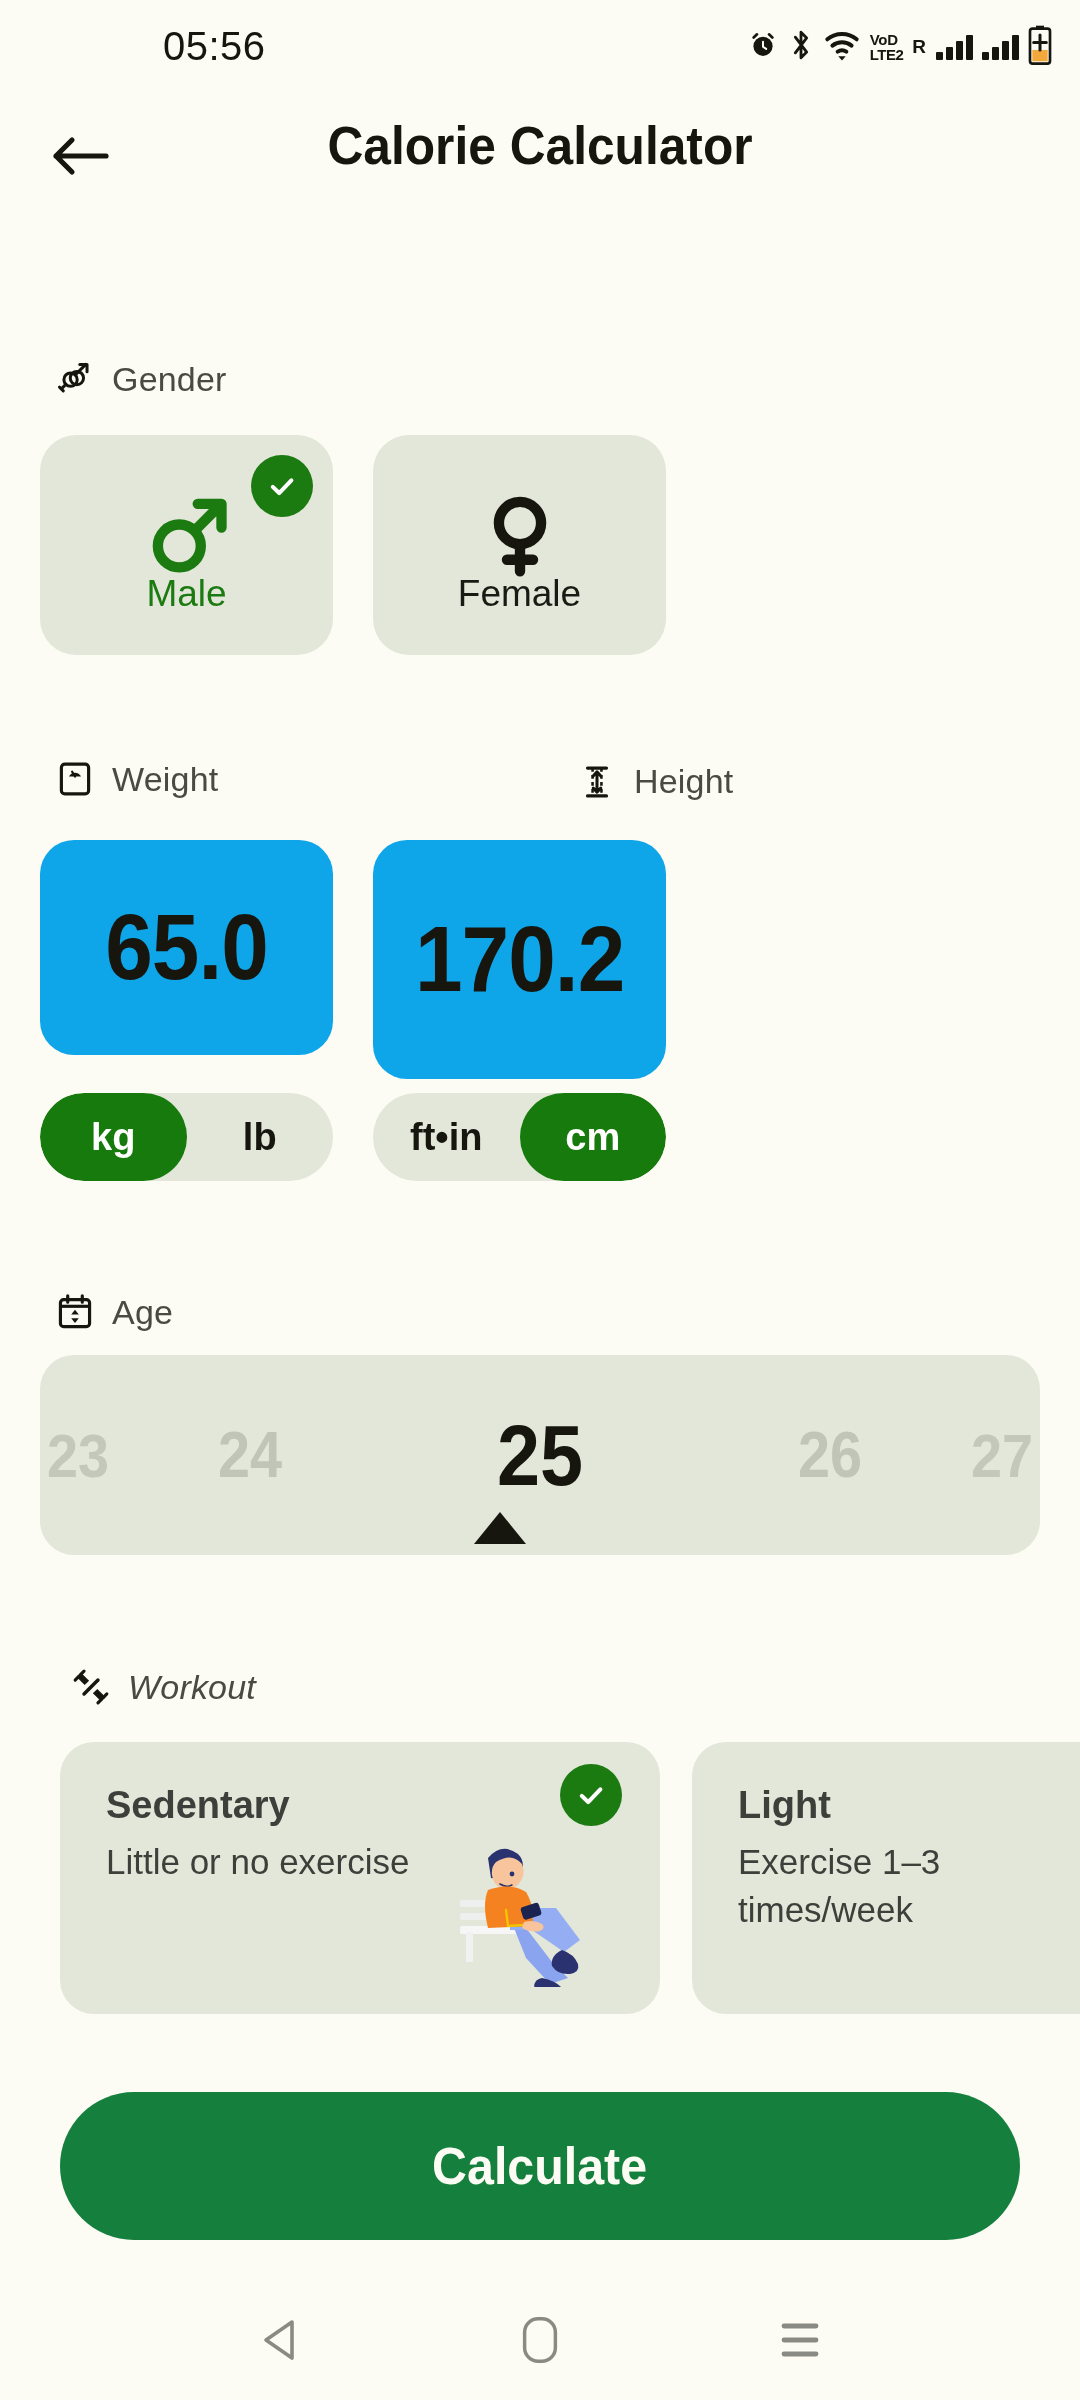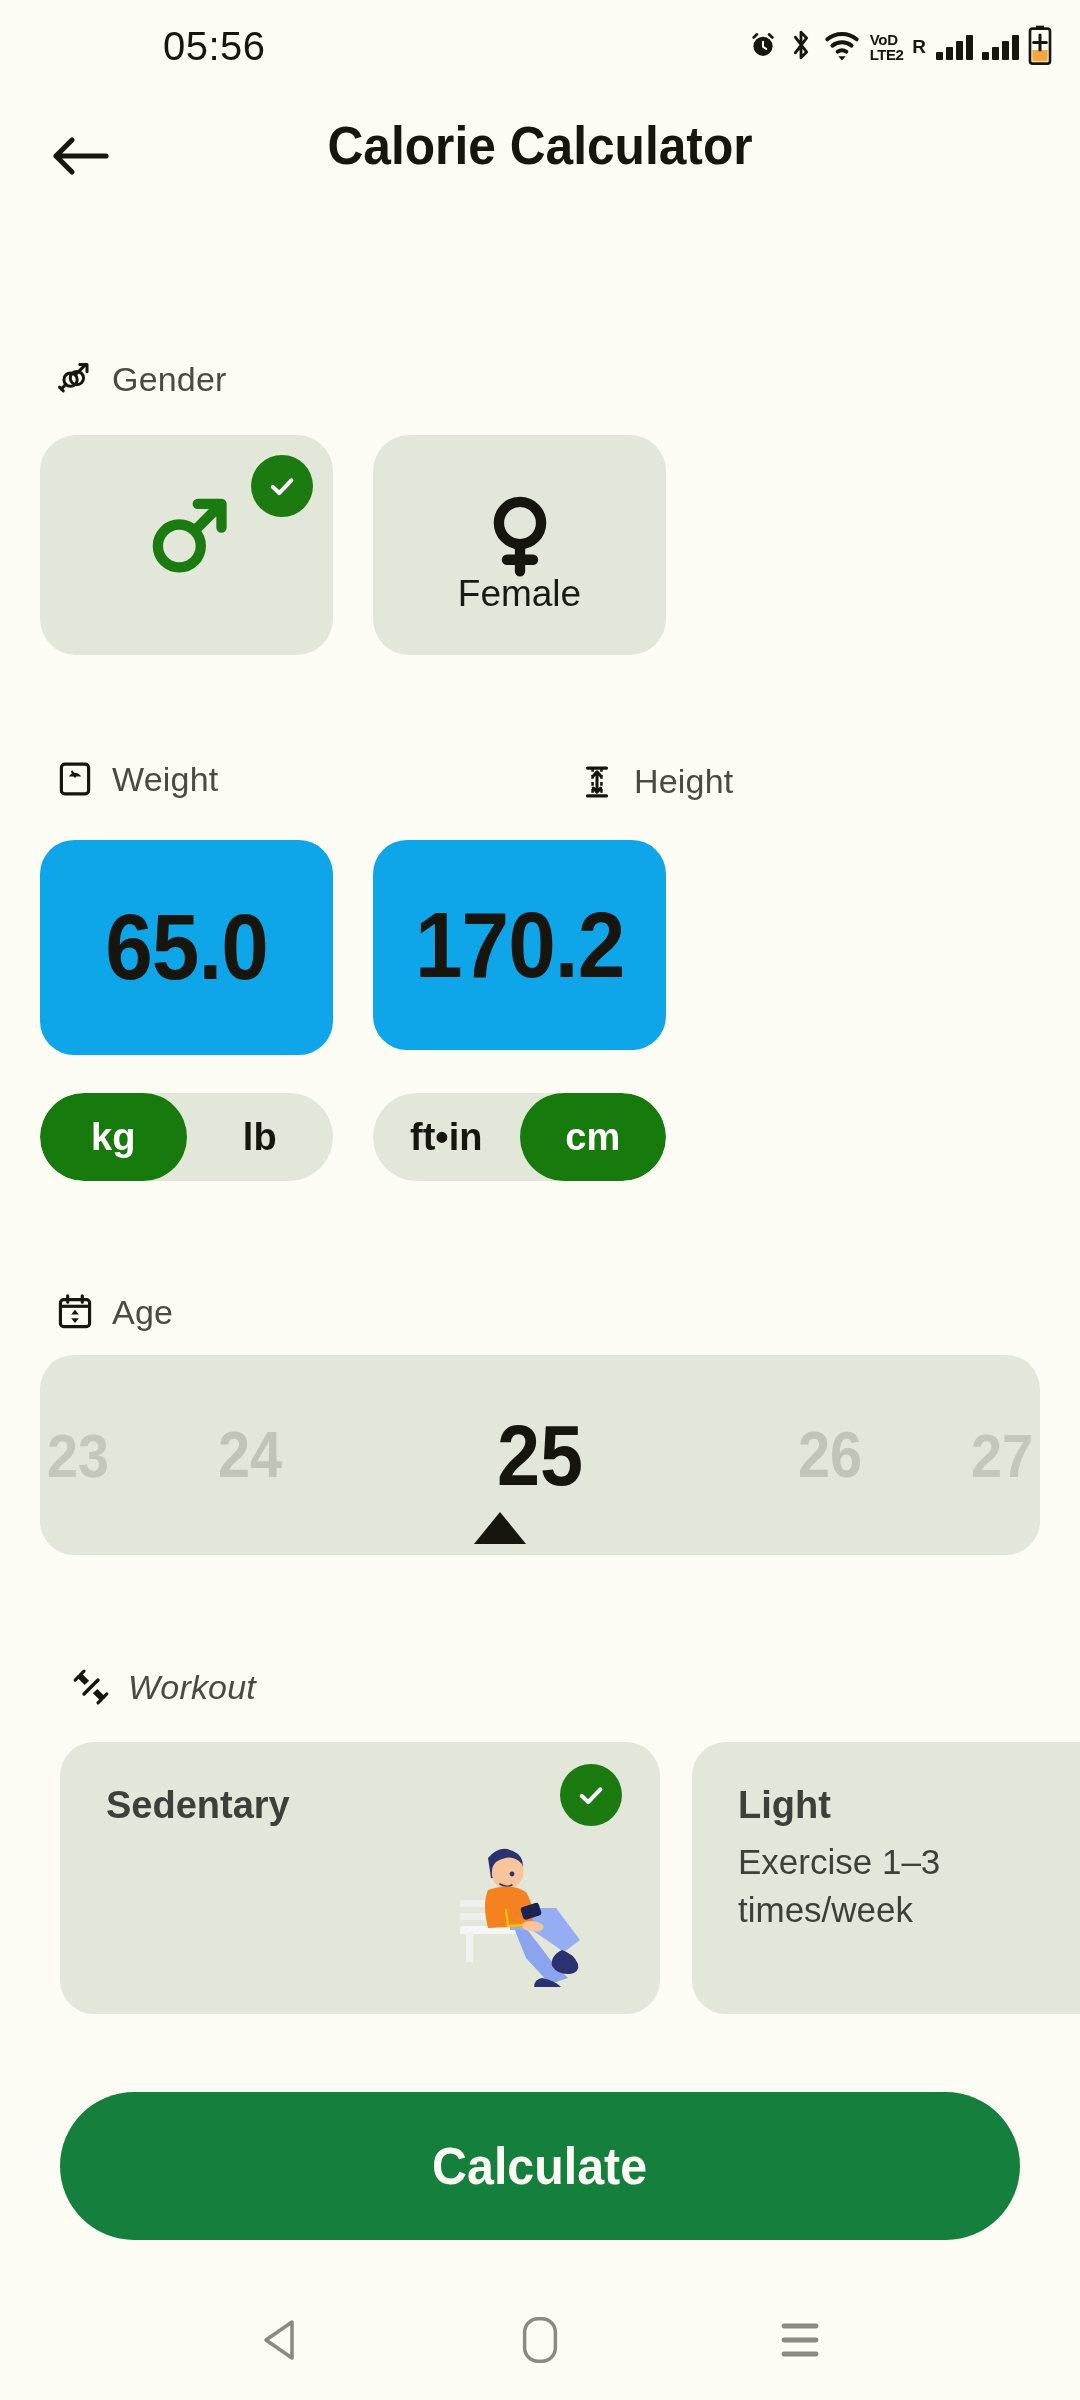--- a/index.html
+++ b/index.html
@@ -273,20 +273,21 @@
   <span class="lbl-txt">Gender</span>
 </div>
 
 <div class="gender-card" style="left:40px; top:435px; width:293px; height:220px;">
   <div class="gender-sym">
     <svg width="92" height="92" viewBox="0 0 24 24">
       <circle cx="10" cy="14.6" r="5.6" stroke="#1b7a10" stroke-width="2.7" fill="none"></circle>
       <path d="M14.4 10.2 20.6 4M14.8 3.6h6.2v6.2" stroke="#1b7a10" stroke-width="2.7" fill="none" stroke-linecap="round" stroke-linejoin="round"></path>
     </svg>
   </div>
+  <div class="gender-name sel">Male</div>
   <div class="badge" style="right:20px; top:20px;">
     <svg width="34" height="34" viewBox="0 0 24 24">
       <path d="M5.5 12.6 10 17l8.6-9" stroke="#ffffff" stroke-width="2.9" fill="none" stroke-linecap="round" stroke-linejoin="round"></path>
     </svg>
   </div>
 </div>
 
 <div class="gender-card" style="left:373px; top:435px; width:293px; height:220px;">
   <div class="gender-sym">
     <svg width="92" height="92" viewBox="0 0 24 24">
@@ -312,21 +313,21 @@
     <path d="M9.2 3.2v17.6M14.8 3.2v17.6" stroke="#16160f" stroke-width="1.6" stroke-dasharray="2.4 2"></path>
     <path d="M12 6v12M9.6 8.2 12 5.6l2.4 2.6M9.6 15.8 12 18.4l2.4-2.6" stroke="#16160f" stroke-width="1.9" fill="none" stroke-linecap="round" stroke-linejoin="round"></path>
   </svg>
   <span class="lbl-txt">Height</span>
 </div>
 
 <div class="val-card" style="left:40px; top:840px; width:293px; height:215px;">
   <span class="val-num">65.0</span>
 </div>
 
-<div class="val-card" style="left:373px; top:840px; width:293px; height:210px;">
+<div class="val-card" style="left:373px; top:840px; width:293px; height:239px;">
   <span class="val-num">170.2</span>
 </div>
 
 <div class="toggle" style="left:40px; top:1093px; width:293px; height:88px;">
   <div class="tg-seg on">kg</div>
   <div class="tg-seg">lb</div>
 </div>
 
 <div class="toggle" style="left:373px; top:1093px; width:293px; height:88px;">
   <div class="tg-seg">ft•in</div>
@@ -358,20 +359,21 @@
     <path d="M3.4 6.2 6.2 3.4l4.6 4.6-2.8 2.8z" fill="#16160f"></path>
     <path d="M2 7.6 4.4 5.2M5.2 4.4 7.6 2" stroke="#16160f" stroke-width="2" stroke-linecap="round"></path>
     <path d="M13.2 16 16 13.2l4.6 4.6-2.8 2.8z" fill="#16160f"></path>
     <path d="M16.4 22 18.8 19.6M19.6 18.8 22 16.4" stroke="#16160f" stroke-width="2" stroke-linecap="round"></path>
   </svg>
   <span class="lbl-txt">Workout</span>
 </div>
 
 <div class="wk-card" style="left:60px; top:1742px; width:600px; height:272px;">
   <div class="wk-title">Sedentary</div>
+  <div class="wk-desc">Little or no exercise</div>
 
   <svg style="position:absolute; left:400px; top:70px;" width="170" height="175" viewBox="0 0 170 175">
     <rect x="0" y="88" width="66" height="7" rx="2" fill="#eef0ef"></rect>
     <rect x="0" y="101" width="66" height="7" rx="2" fill="#eef0ef"></rect>
     <rect x="0" y="114" width="66" height="8" rx="2" fill="#f5f6f5"></rect>
     <rect x="6" y="120" width="7" height="30" fill="#f0f1f0"></rect>
     <path d="M54 116 L66 116 L92 150 L108 166 L90 172 L66 146 Z" fill="#8ba4ef"></path>
     <path d="M50 96 L96 96 L120 128 L104 140 L72 118 L50 118 Z" fill="#95adf2"></path>
     <path d="M28 46 q14 -16 30 -4 q8 8 3 20 l-4 8 l-26 -4 z" fill="#2a3270"></path>
     <path d="M36 50 q16 -10 26 2 q4 10 -2 18 q-6 9 -16 7 q-11 -3 -12 -14 q-1 -8 4 -13 z" fill="#f7c49b"></path>

